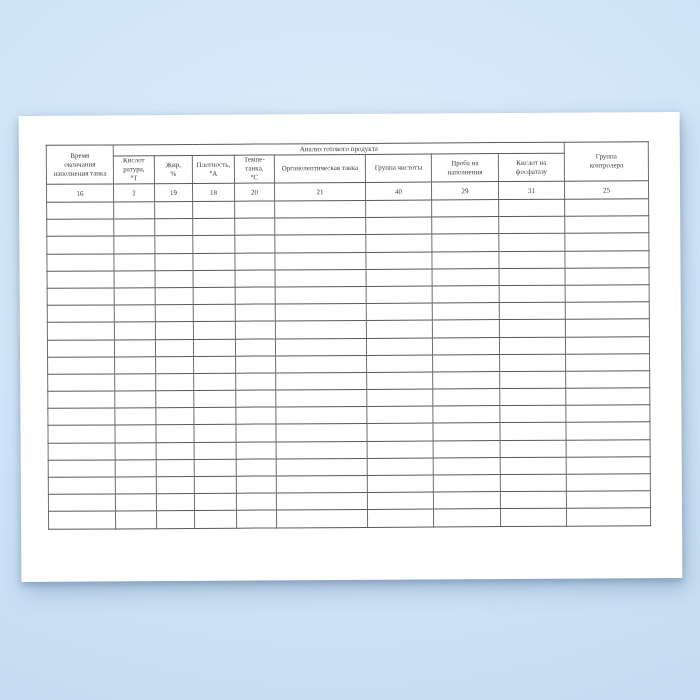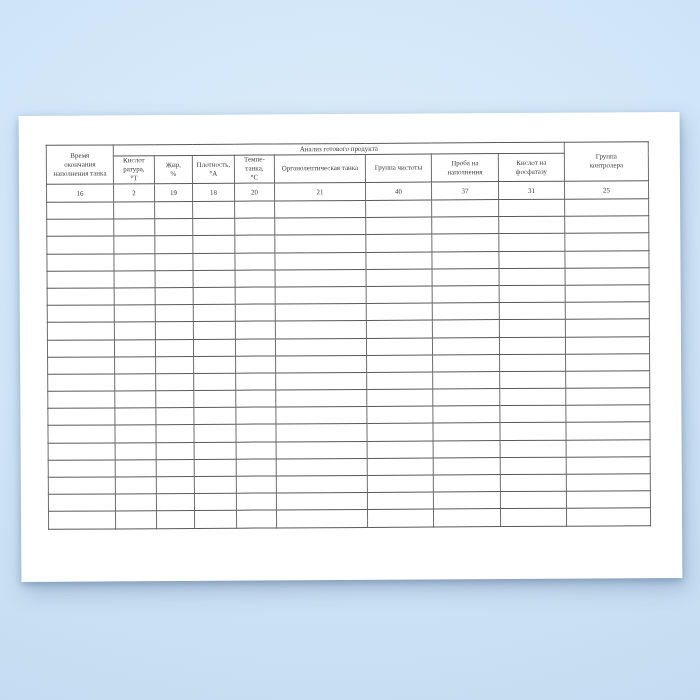--- a/index.html
+++ b/index.html
@@ -111,21 +111,21 @@
         <th class="sub-cell">Кислот на фосфатазу</th>
       </tr>
       <tr class="numbers">
         <td>16</td>
         <td>2</td>
         <td>19</td>
         <td>18</td>
         <td>20</td>
         <td>21</td>
         <td>40</td>
-        <td>37</td>
+        <td>29</td>
         <td>31</td>
         <td>25</td>
       </tr>
     </thead>
     <tbody>
         <tr>
           <td></td>
           <td></td>
           <td></td>
           <td></td>

